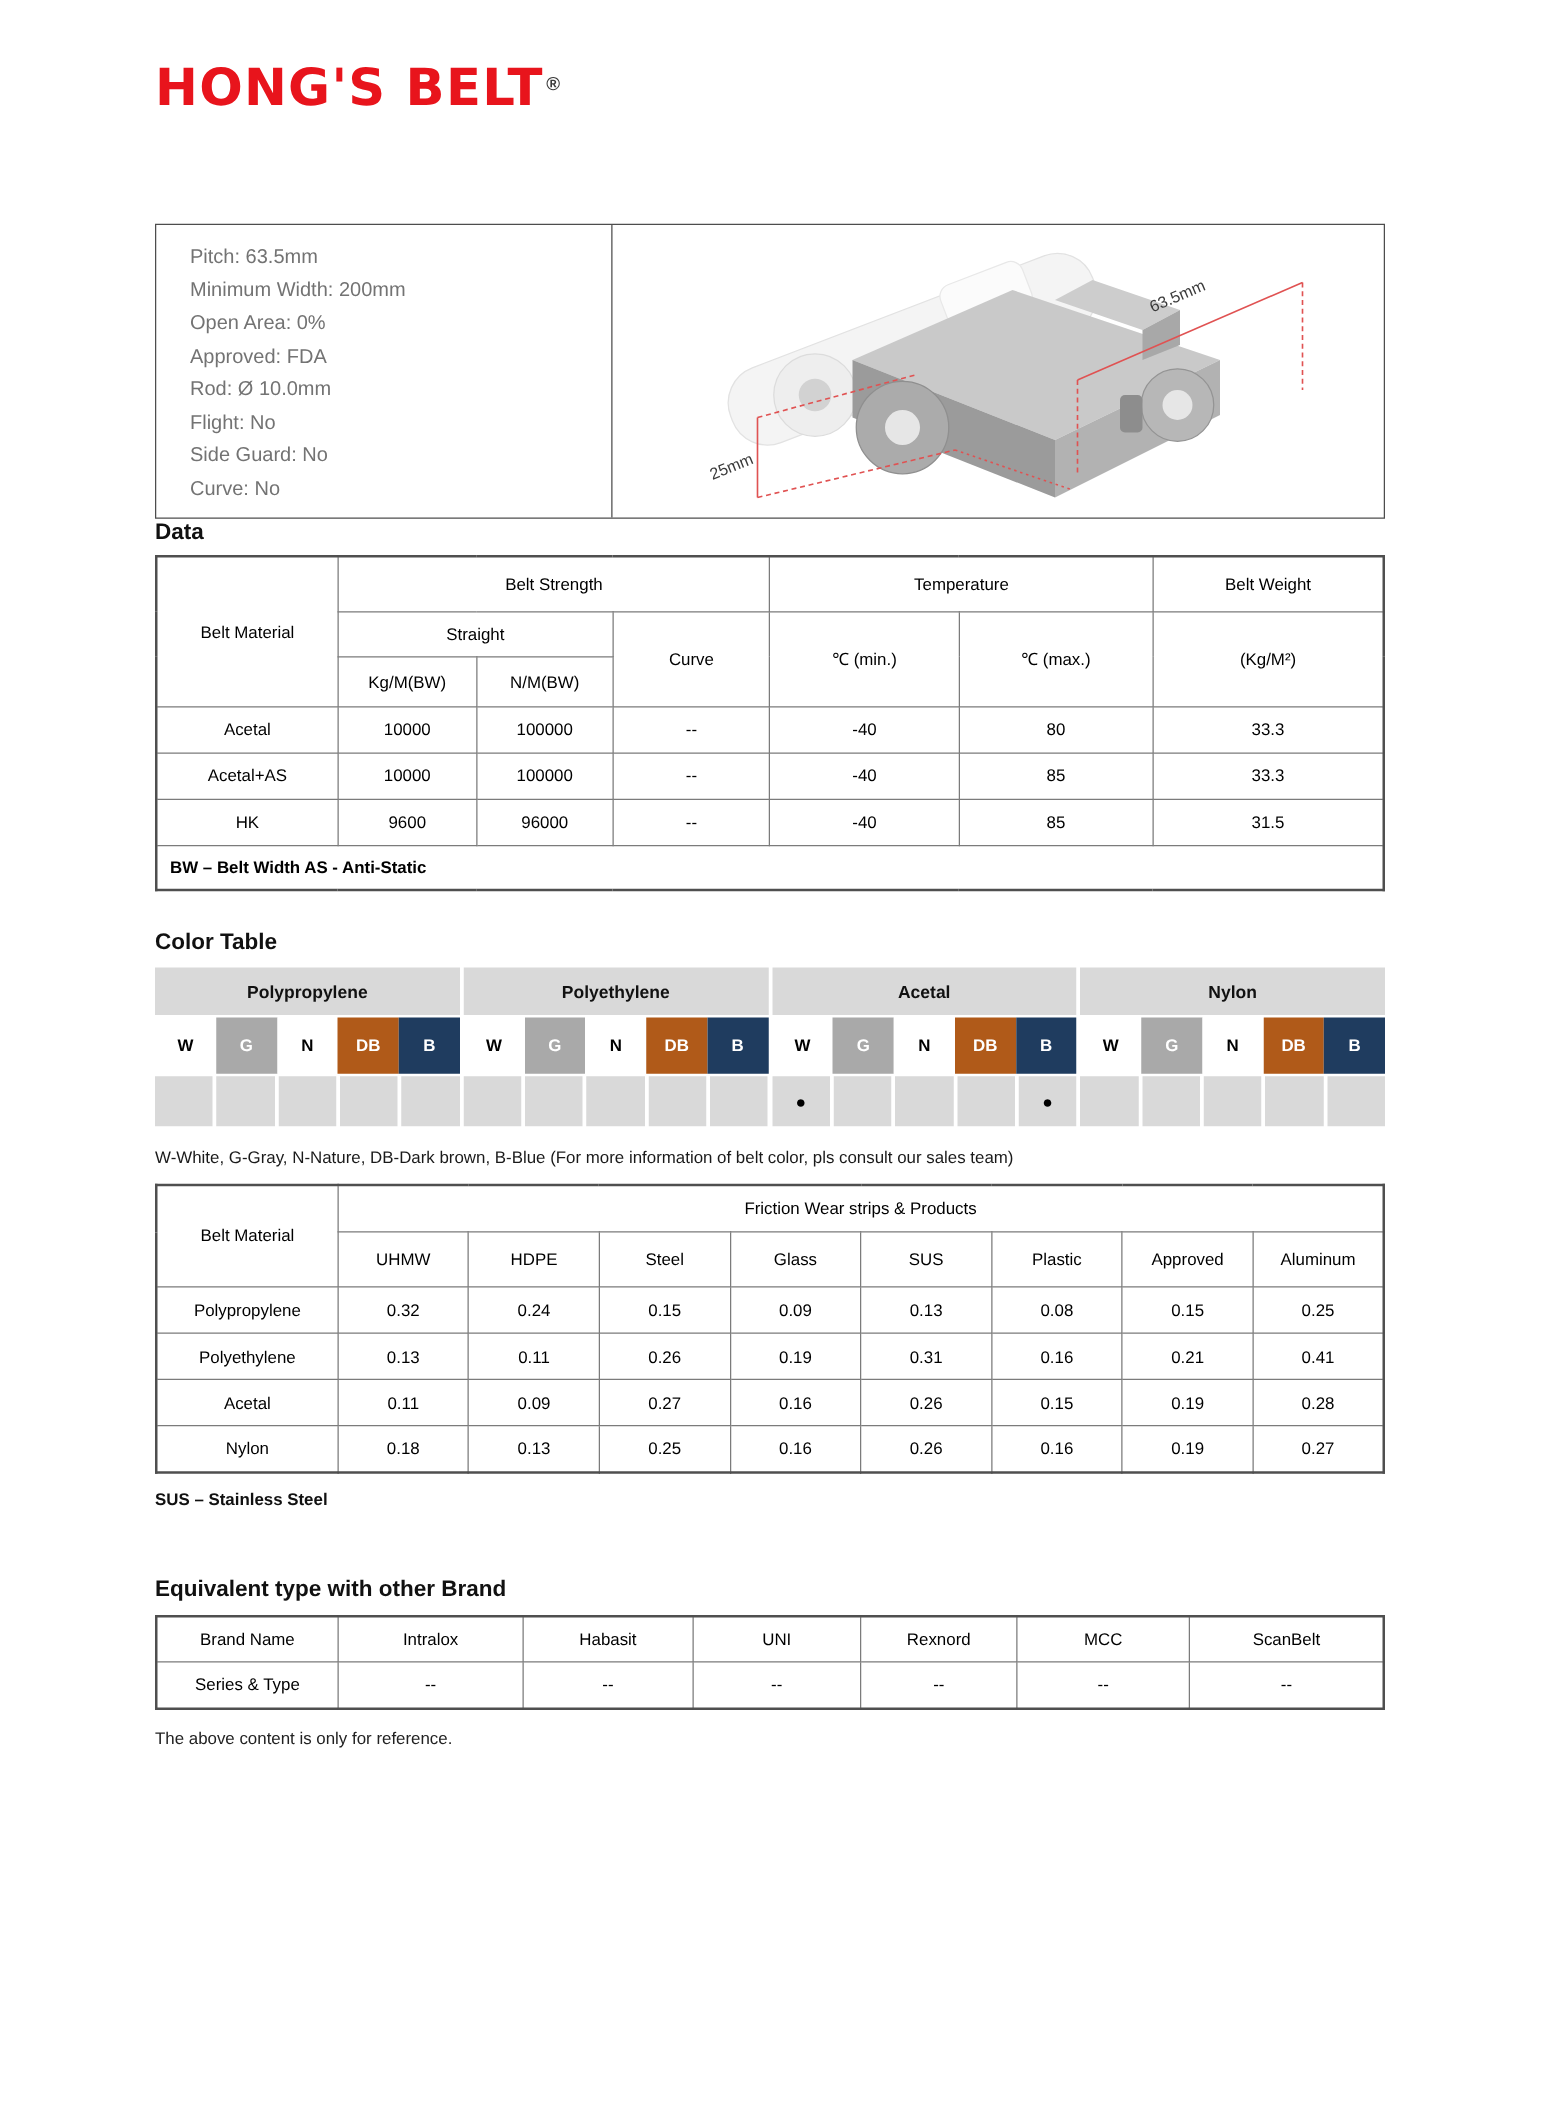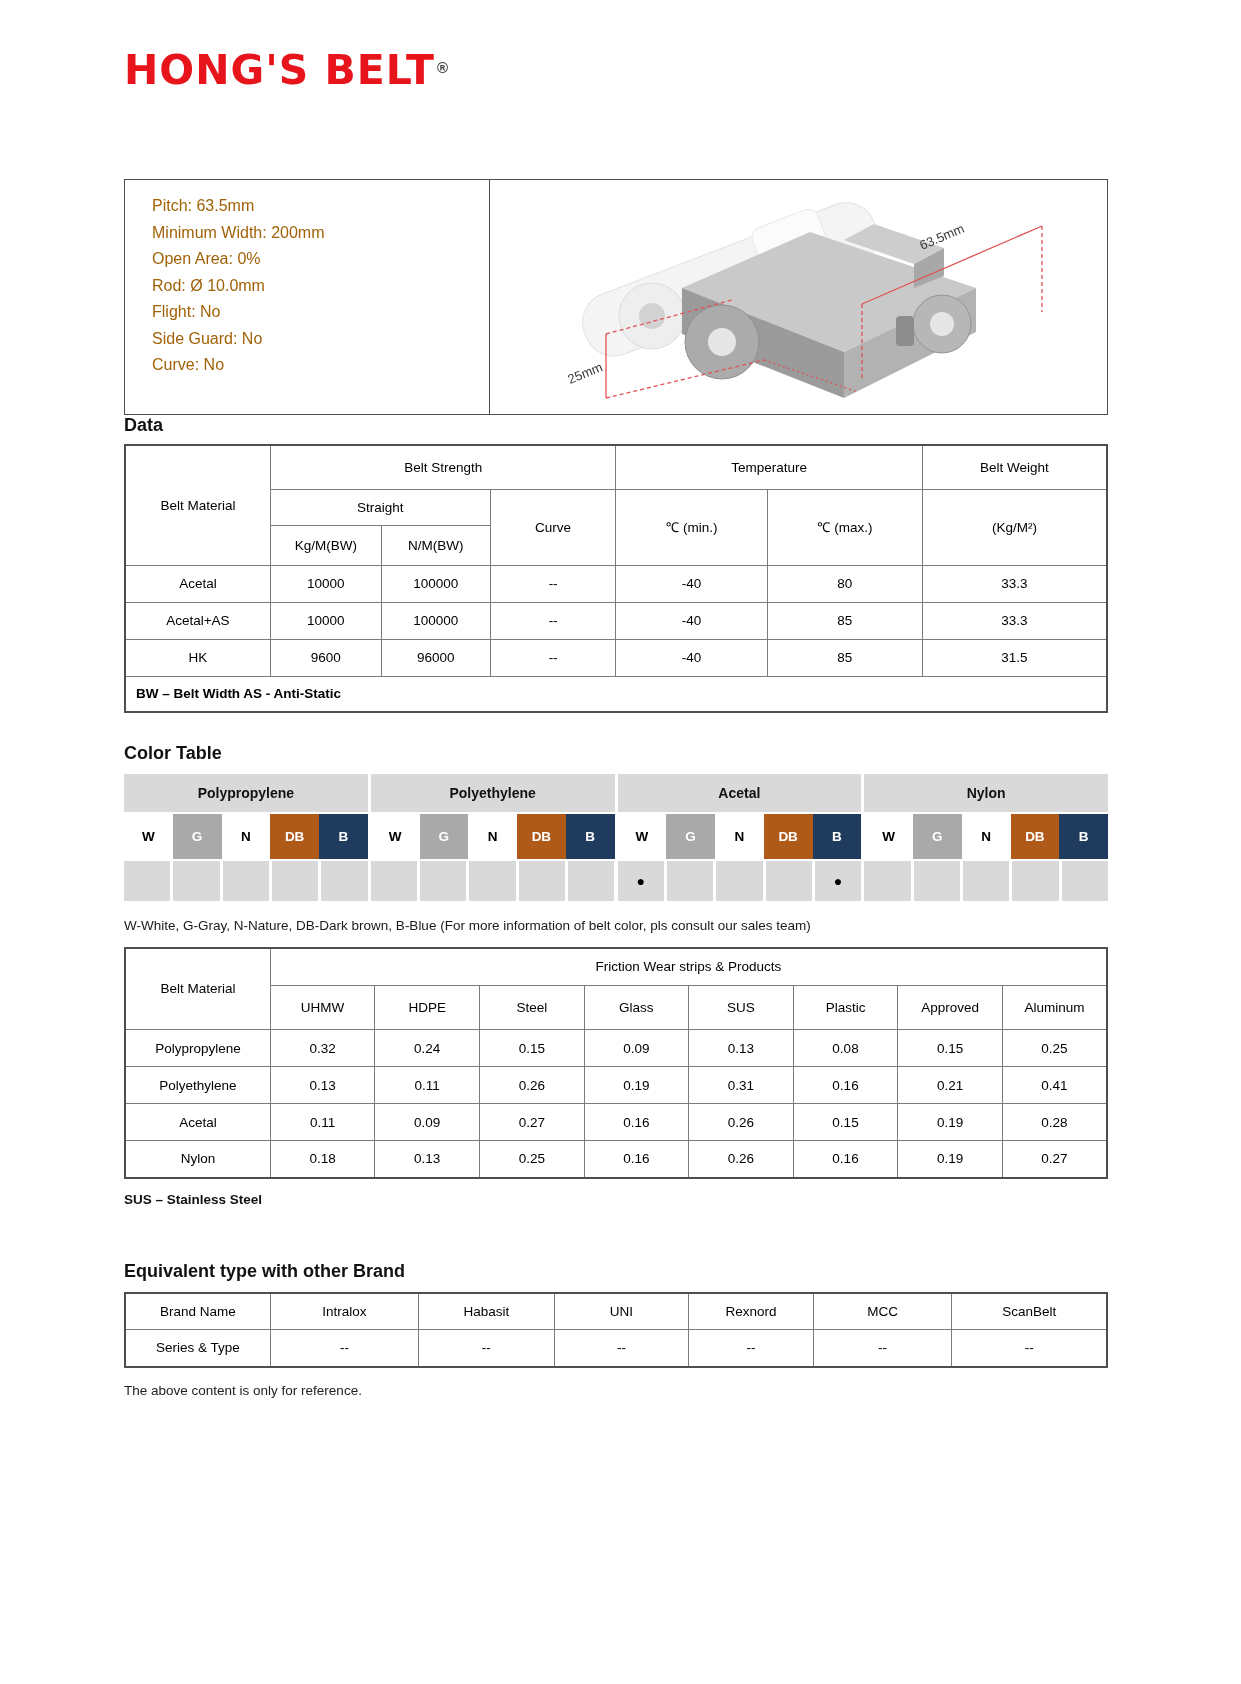--- a/index.html
+++ b/index.html
@@ -8,21 +8,21 @@
     padding:48px 107px 40px 124px;background:#ffffff;
     font-family:"Liberation Sans",sans-serif;color:#1a1a1a;position:relative;
   }
   
   .logo{height:44px;line-height:44px;white-space:nowrap;}
   .logo .brand{font-size:41px;font-weight:800;color:#e8141c;letter-spacing:1px;font-family:"DejaVu Sans",sans-serif;}
   .logo sup{font-size:15px;color:#3a3a3a;vertical-align:top;position:relative;top:-2px;left:2px;font-weight:700;}
   
   .spec-box{margin-top:87px;width:984px;height:236px;border:1px solid #4d4d4d;display:flex;box-sizing:border-box;}
   .spec-left{width:365px;border-right:1px solid #4d4d4d;box-sizing:border-box;padding:13px 10px 0 27px;}
-  .spec-left .spec-item{font-size:16px;color:#a16207;line-height:26.5px;}
+  .spec-left .spec-item{font-size:16px;color:#737373;line-height:26.5px;}
   .spec-right{flex:1;display:flex;align-items:center;justify-content:center;overflow:hidden;}
   
   .sec-h{font-size:18px;font-weight:700;color:#111;margin:0;}
   .h-data{}
   .h-color{margin-top:30px;}
   .h-friction{margin-top:26px;}
   .h-equiv{margin-top:54px;}
   
   table.grid{border-collapse:collapse;table-layout:fixed;width:984px;font-size:13.5px;color:#000;}
   table.grid td{border:1px solid #7b7b7b;text-align:center;vertical-align:middle;padding:0 4px;box-sizing:border-box;}
@@ -61,20 +61,21 @@
 
   <div class="logo">
     <span class="brand">HONG'S BELT</span><sup>®</sup>
   </div>
 
   <section class="spec-box">
     <div class="spec-left">
       <div class="spec-item">Pitch: 63.5mm</div>
       <div class="spec-item">Minimum Width: 200mm</div>
       <div class="spec-item">Open Area: 0%</div>
+      <div class="spec-item">Approved: FDA</div>
       <div class="spec-item">Rod: Ø 10.0mm</div>
       <div class="spec-item">Flight: No</div>
       <div class="spec-item">Side Guard: No</div>
       <div class="spec-item">Curve: No</div>
     </div>
     <div class="spec-right">
       <svg width="570" height="226" viewBox="0 0 570 226">
 
         <g transform="rotate(-21 230 90)">
           <rect x="60" y="58" width="310" height="64" rx="30" fill="#f4f4f4" stroke="#e2e2e2"></rect>

